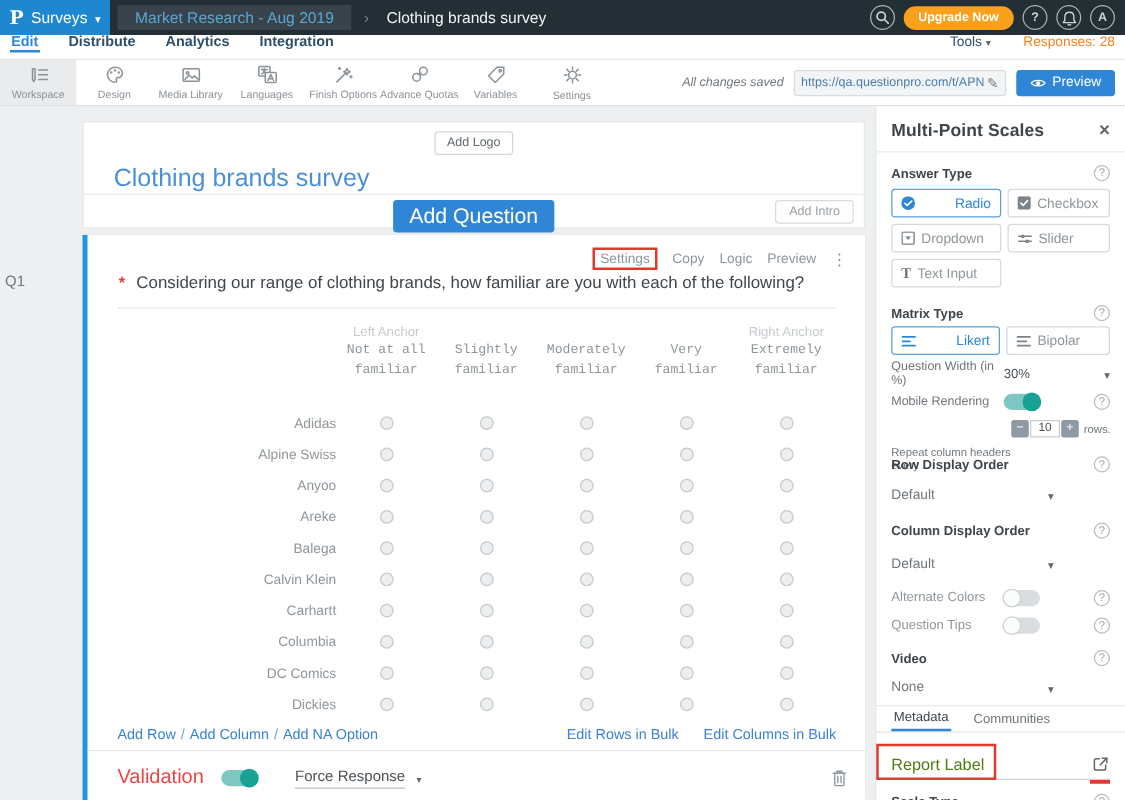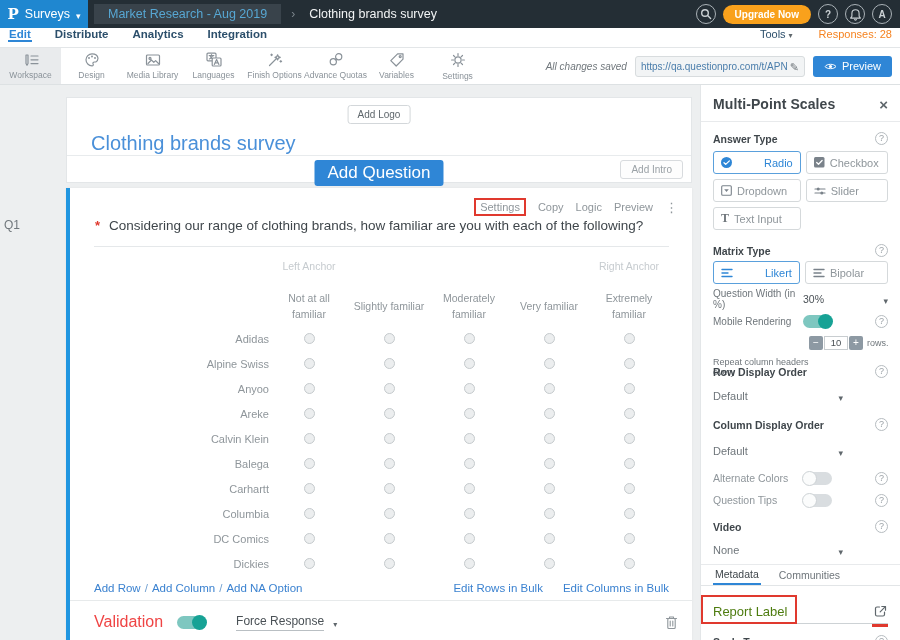--- a/index.html
+++ b/index.html
@@ -60,21 +60,21 @@
   .kebab { font-size:13px; color:#8f969b; cursor:pointer; }
   .kebab::before { content:"⋮"; }
   .q-text-row { position:absolute; top:30px; left:25px; right:30px; display:flex; gap:9px; align-items:baseline; }
   .q-required { color:#e0392e; font-size:13px; font-weight:bold; }
   .q-text { font-size:13.5px; color:#3f464b; cursor:text; }
   .q-div1 { position:absolute; top:58px; left:24px; width:575px; border-top:1px solid #e5e8ea; }
 
   .m-grid { display:grid; grid-template-columns:175px repeat(5, 80px); align-items:center; }
   .anchor-row { position:absolute; top:72px; left:24px; width:575px; }
   .anchor-label { font-size:10.5px; color:#c6cbcf; text-align:center; }
-  .header-row { position:absolute; top:102px; left:24px; width:575px; }
+  .header-row { position:absolute; top:84px; left:24px; width:575px;font-family:Liberation Mono, monospace; }
   .m-colhead { font-size:10.5px; color:#8f969b; text-align:center; line-height:1.55; padding:0 4px; cursor:text; }
   .m-rows { position:absolute; top:138px; left:24px; width:575px; }
   .m-row { height:25px;text-align:right; }
   .m-rowlabel { font-size:11px; color:#8f969b; cursor:text; }
   .m-cell { display:flex; justify-content:center; }
   .radio { width:11px; height:11px; border-radius:50%; background:#eceeef; border:1px solid #c5cacd; display:inline-block; cursor:pointer; }
 
   .q-links { position:absolute; top:394px; left:24px; width:575px; display:flex; justify-content:space-between; font-size:11.5px; }
   .blue-link { color:#3b82d0; cursor:pointer; }
   .link-sep { color:#6f9fd0; margin:0 4px; }
@@ -388,40 +388,40 @@
         </span>
         <span class="m-cell">
           <span class="radio"></span>
         </span>
         <span class="m-cell">
           <span class="radio"></span>
         </span>
       </div>
 
       <div class="m-grid m-row">
+        <span class="m-rowlabel">Balega</span>
+        <span class="m-cell">
+          <span class="radio"></span>
+        </span>
+        <span class="m-cell">
+          <span class="radio"></span>
+        </span>
+        <span class="m-cell">
+          <span class="radio"></span>
+        </span>
+        <span class="m-cell">
+          <span class="radio"></span>
+        </span>
+        <span class="m-cell">
+          <span class="radio"></span>
+        </span>
+      </div>
+
+      <div class="m-grid m-row">
         <span class="m-rowlabel">Calvin Klein</span>
-        <span class="m-cell">
-          <span class="radio"></span>
-        </span>
-        <span class="m-cell">
-          <span class="radio"></span>
-        </span>
-        <span class="m-cell">
-          <span class="radio"></span>
-        </span>
-        <span class="m-cell">
-          <span class="radio"></span>
-        </span>
-        <span class="m-cell">
-          <span class="radio"></span>
-        </span>
-      </div>
-
-      <div class="m-grid m-row">
-        <span class="m-rowlabel">Balega</span>
         <span class="m-cell">
           <span class="radio"></span>
         </span>
         <span class="m-cell">
           <span class="radio"></span>
         </span>
         <span class="m-cell">
           <span class="radio"></span>
         </span>
         <span class="m-cell">

